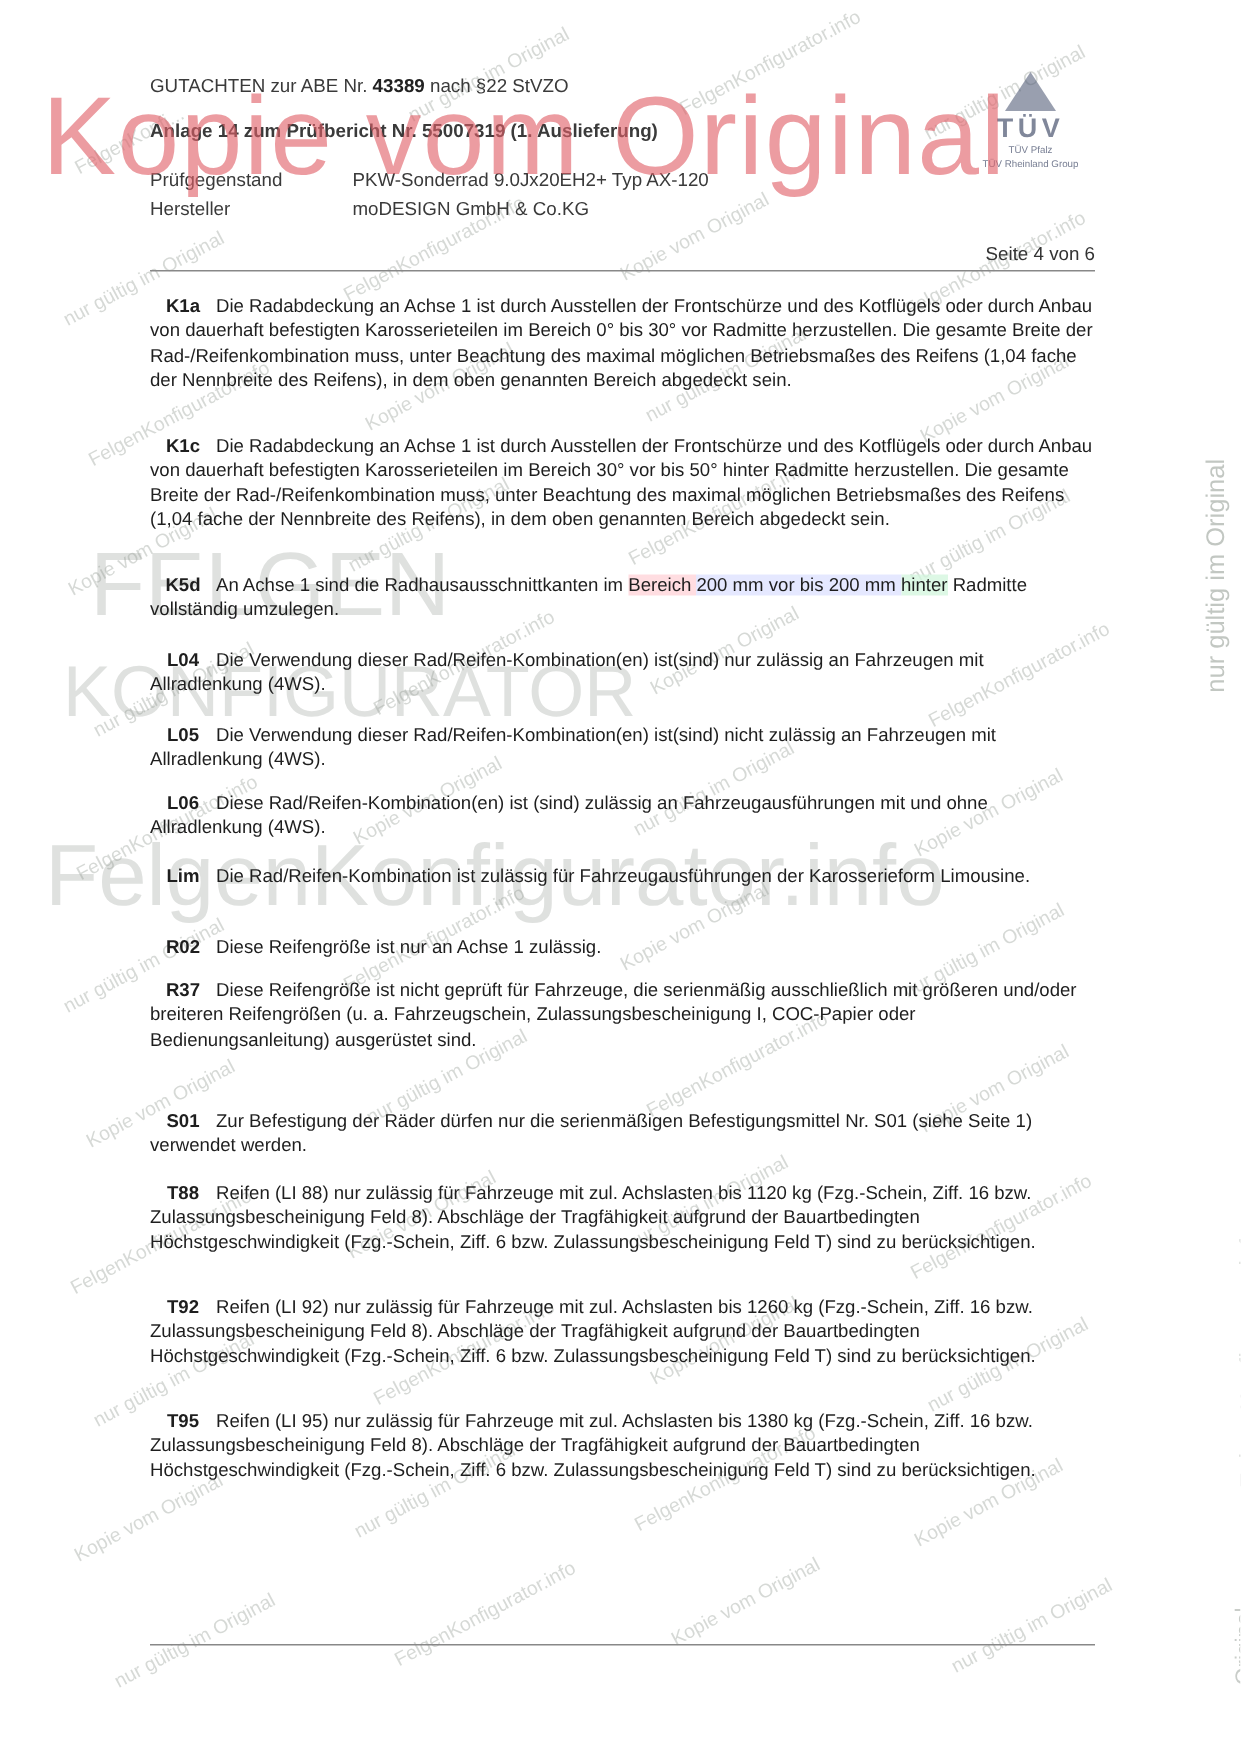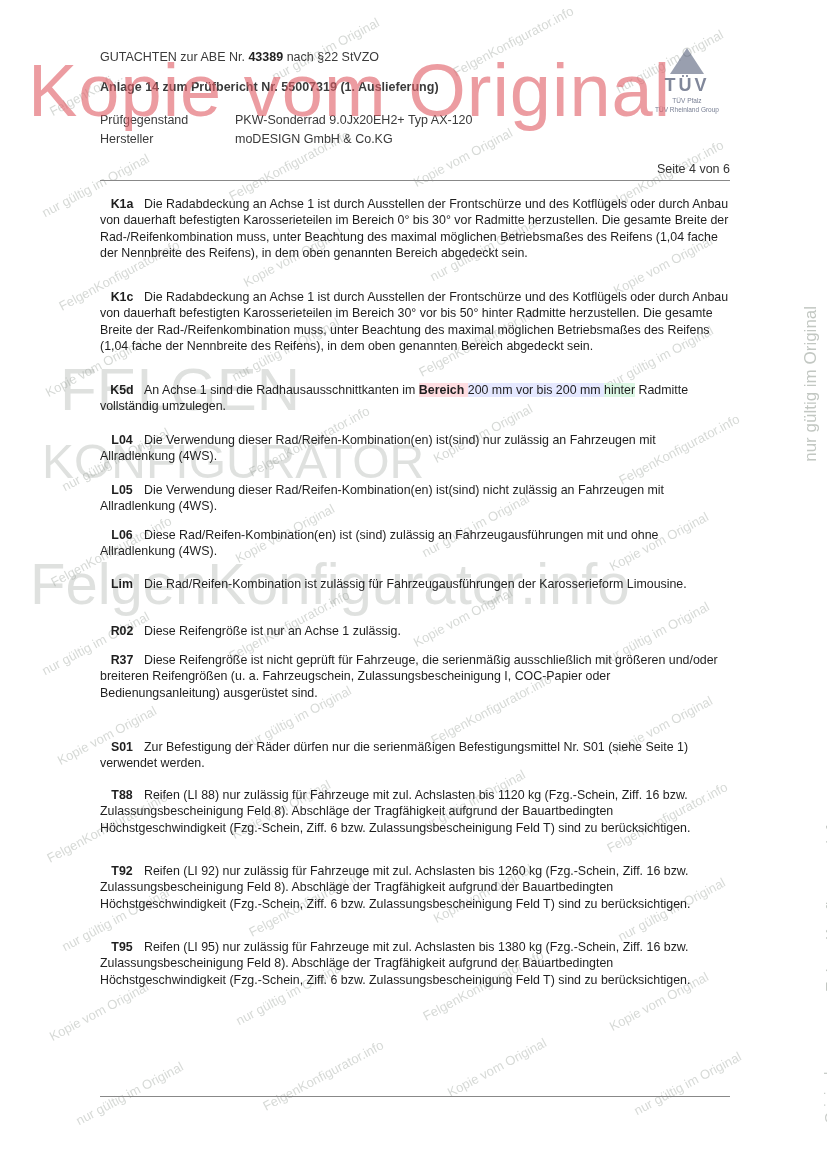--- a/index.html
+++ b/index.html
@@ -173,21 +173,21 @@
     line-height: 16.3px;
     color: #1e1e1e;
     text-align: left;
   }
   .para .code {
     font-weight: bold;
     display: inline-block;
     width: 44px;
     text-align: center;
   }
-  .hl-red   { background: rgba(255, 210, 215, 0.75); font-weight: bold; }
+  .hl-red   { background: rgba(255, 210, 215, 0.75); }
   .hl-blue  { background: rgba(215, 220, 255, 0.65); }
   .hl-green { background: rgba(210, 245, 220, 0.75); }
 
   
   .footer-rule {
     position: absolute;
     left: 100px;
     right: 97px;
     top: 1096px;
     border-top: 1px solid #888;

